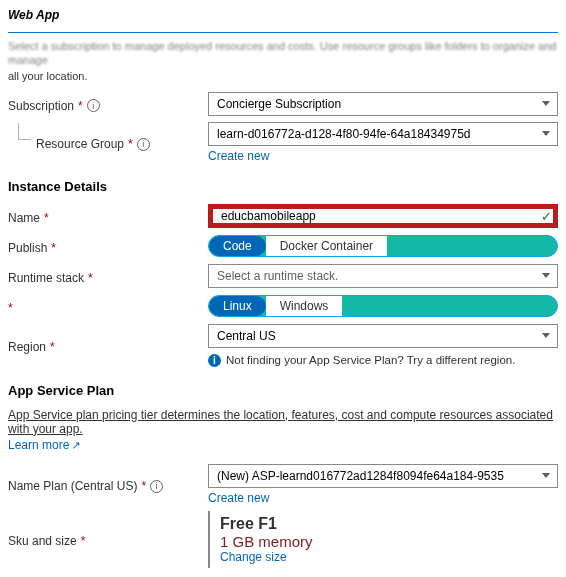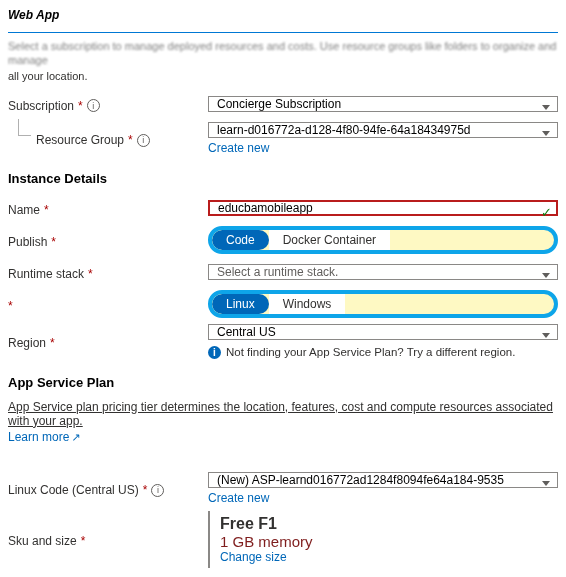--- a/index.html
+++ b/index.html
@@ -79,21 +79,21 @@
   }
   .req { color: #a80000; }
   .field-col {
     flex: 1;
     display: flex;
     flex-direction: column;
     gap: 3px;
   }
   .select, .text-input {
     width: 100%;
-    height: 16px;
+    height: 24px;
     border: 1px solid #8a8886;
     background: #fff;
     font-size: 12px;
     padding: 0 22px 0 8px;
     appearance: none;
     -webkit-appearance: none;
     position: relative;
   }
   .select-wrap {
     position: relative;
@@ -104,21 +104,21 @@
     right: 8px;
     top: 9px;
     width: 0;
     height: 0;
     border-left: 4px solid transparent;
     border-right: 4px solid transparent;
     border-top: 5px solid #605e5c;
     pointer-events: none;
   }
   .text-input.valid {
-    border: 2px solid #b91c1c;
+    border: 5px solid #b91c1c;
     padding-right: 24px;
   }
   .valid-check {
     position: absolute;
     right: 6px;
     top: 5px;
     color: #107c10;
     font-size: 13px;
     pointer-events: none;
   }
@@ -128,25 +128,25 @@
     color: #323130;
     padding-right: 2px;
   }
   .link {
     color: #0067b8;
     font-size: 12px;
     cursor: pointer;
   }
   .pill-group {
     display: inline-flex;
-    border: 4px solid #0ea5e9;
+    border: 1px solid #0ea5e9;
     border-radius: 14px;
     overflow: hidden;
-    height: 28px;
-    background: #fef9c3;
+    height: 22px;
+    background: #14b8a6;
   }
   .pill {
     padding: 0 14px;
     font-size: 12px;
     line-height: 20px;
     cursor: pointer;
     color: #323130;
     background: #fff;
     border: none;
   }
@@ -320,29 +320,29 @@
     </div>
     <div class="info-line">
       <span class="info-icon">i</span>
       <span>Not finding your App Service Plan? Try a different region.</span>
     </div>
   </div>
 </div>
 
 <div class="section-title">App Service Plan</div>
 <div class="section-desc">App Service plan pricing tier determines the location, features, cost and compute resources associated with your app.</div>
-<div style="margin-bottom:28px;">
+<div style="margin-bottom:12px;">
   <span class="link">
     <span>Learn more</span><span class="ext-icon">↗</span>
   </span>
 </div>
 
 <div class="form-row">
   <div class="label-col">
-    <span>Linux Code (Central US)</span>
+    <span>Name Plan (Central US)</span>
     <span class="req">*</span>
     <span class="hint-icon">i</span>
   </div>
   <div class="field-col">
     <div class="select-wrap">
       <select class="select">
         <option>(New) ASP-learnd016772ad1284f8094fe64a184-9535</option>
       </select>
     </div>
     <span class="link">Create new</span>

